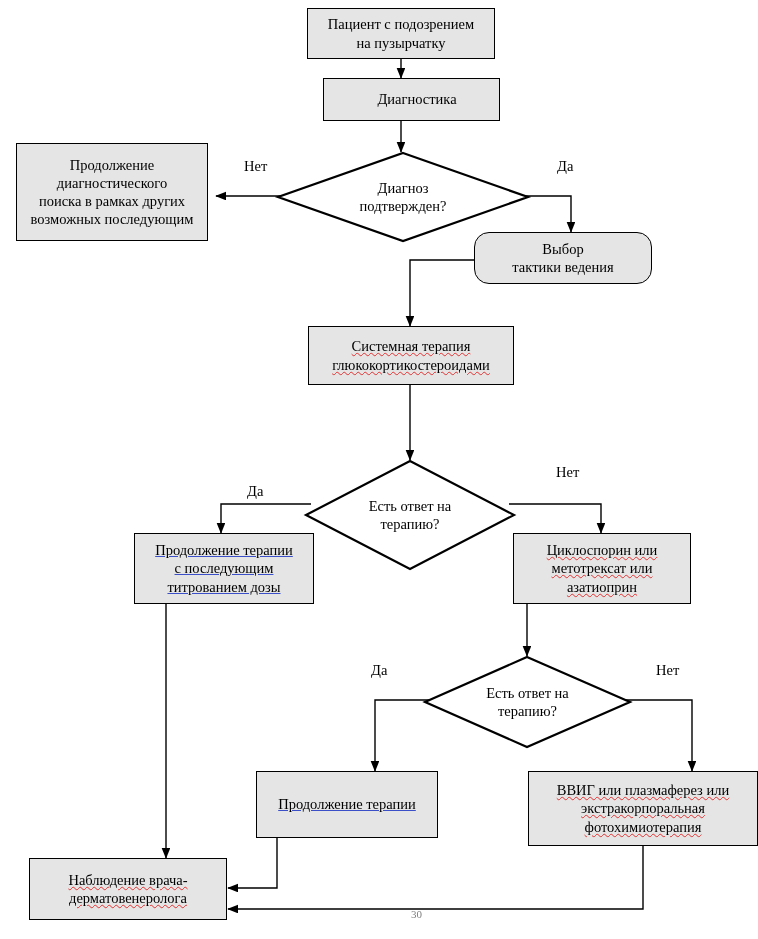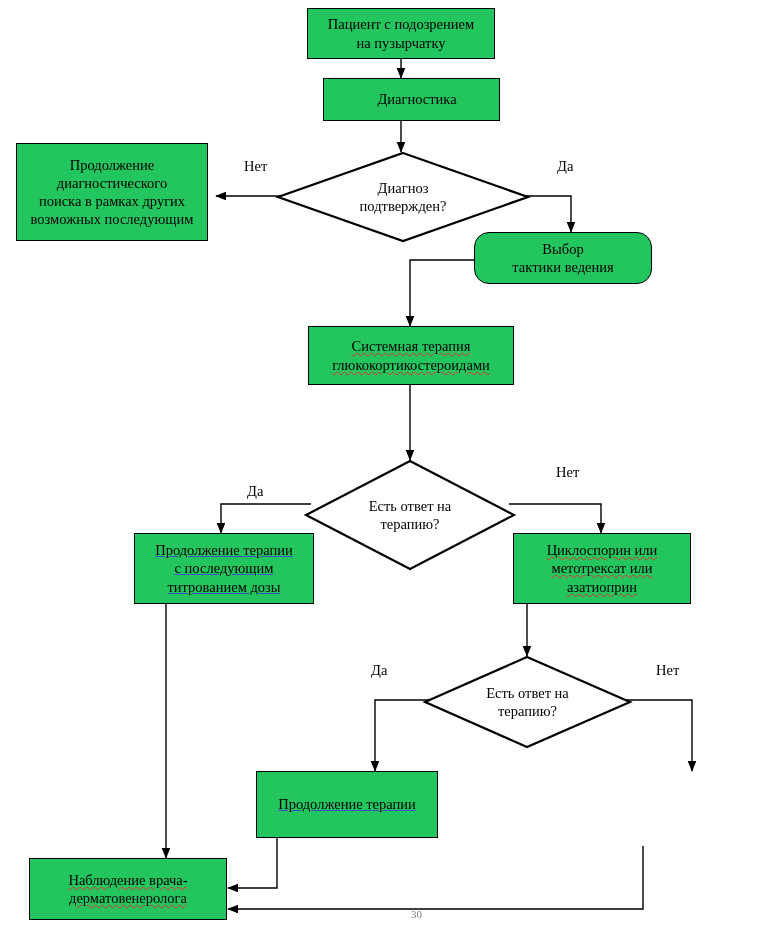--- a/index.html
+++ b/index.html
@@ -15,21 +15,21 @@
     position: relative;
     width: 758px;
     height: 939px;
     overflow: hidden;
     background: #ffffff;
   }
   .node {
     position: absolute;
     box-sizing: border-box;
     border: 1px solid #000000;
-    background: #22c55e;
+    background: #e5e5e5;
     display: flex;
     align-items: center;
     justify-content: center;
     text-align: center;
     font-size: 14.5px;
     line-height: 1.25;
     padding: 2px 4px;
   }
   .node .txt {
     display: block;
@@ -191,20 +191,25 @@
       <polygon points="103,1 206,46 103,91 1,46" fill="#ffffff" stroke="#000000" stroke-width="2.2"></polygon>
     </svg>
     <span class="dlabel">Есть ответ на
 терапию?</span>
   </div>
 
   <div class="node" style="left:256px; top:771px; width:182px; height:67px;">
     <span class="txt ul-blue">Продолжение  терапии</span>
   </div>
 
+  <div class="node" style="left:528px; top:771px; width:230px; height:75px;">
+    <span class="txt sq-red">ВВИГ или плазмаферез или
+экстракорпоральная
+фотохимиотерапия</span>
+  </div>
 
   <div class="node" style="left:29px; top:858px; width:198px; height:62px;">
     <span class="txt sq-red">Наблюдение врача-
 дерматовенеролога</span>
   </div>
 
   <div class="edgelabel" style="left:244px; top:159px;">Нет</div>
   <div class="edgelabel" style="left:557px; top:159px;">Да</div>
   <div class="edgelabel" style="left:247px; top:484px;">Да</div>
   <div class="edgelabel" style="left:556px; top:465px;">Нет</div>

